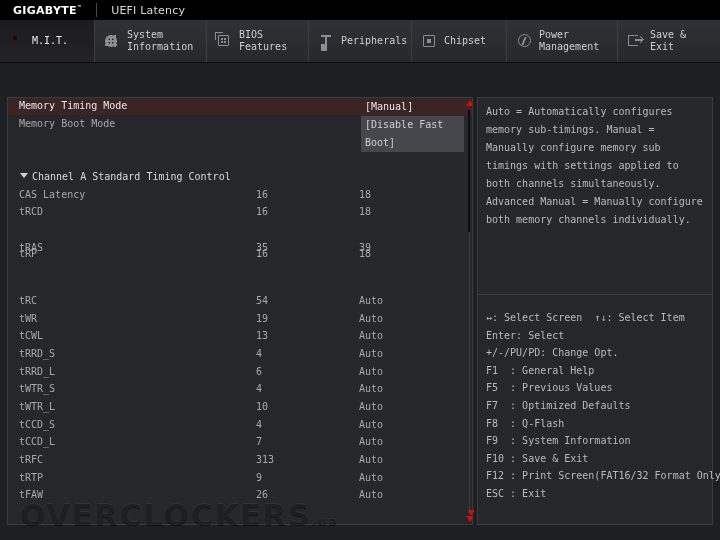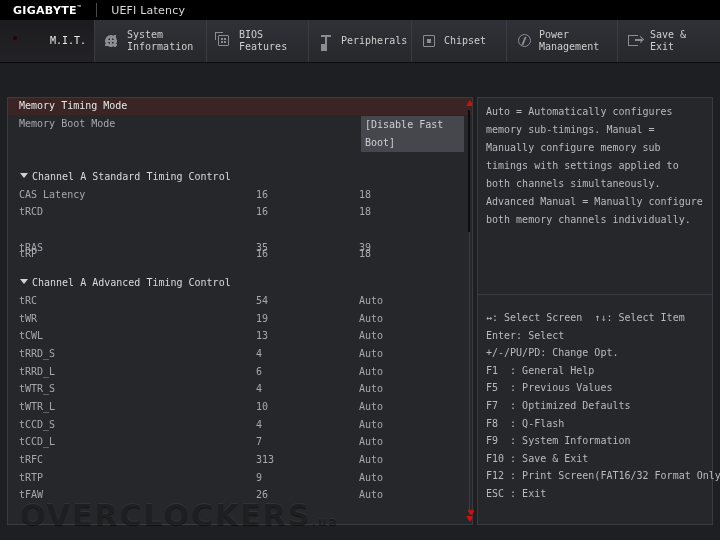--- a/index.html
+++ b/index.html
@@ -82,21 +82,21 @@
   .tab .tico {
     width: 18px;
     height: 18px;
     margin-right: 6px;
     flex: 0 0 18px;
     position: relative;
   }
   .tab .tlabel {
     white-space: pre-line;
   }
-  .tab-mit { width: 95px; justify-content: space-between; }
+  .tab-mit { width: 95px; }
   .tab-sysinfo { width: 112px; }
   .tab-bios { width: 102px; }
   .tab-periph { width: 103px; }
   .tab-chipset { width: 95px; }
   .tab-power { width: 111px; }
   .tab-save { width: 102px; border-right: none; }
 
   
   .ico-gauge {
     width: 15px; height: 15px;
@@ -492,20 +492,21 @@
 
   <div class="panel-left">
 
     <div class="srow" style="top:18px;">
       <span class="label">Memory Boot Mode</span>
     </div>
     <div class="srow highlight" style="top:0px;">
       <span class="label">Memory Timing Mode</span>
     </div>
 
+    <div class="vbox sel">[Manual]</div>
     <div class="vbox plain">[Disable Fast Boot]</div>
 
     <div class="section-head" style="top:71px;">
       <span class="caret"></span>
       <span class="stext">Channel A Standard Timing Control</span>
     </div>
 
     <div class="srow" style="top:89px;">
       <span class="label">CAS Latency</span>
       <span class="v1">16</span>
@@ -520,24 +521,20 @@
       <span class="label">tRP</span>
       <span class="v1">16</span>
       <span class="v2">18</span>
     </div>
     <div class="srow" style="top:142px;">
       <span class="label">tRAS</span>
       <span class="v1">35</span>
       <span class="v2">39</span>
     </div>
 
-    <div class="section-head" style="top:177px;">
-      <span class="caret"></span>
-      <span class="stext">Channel A Advanced Timing Control</span>
-    </div>
 
     <div class="srow" style="top:195px;">
       <span class="label">tRC</span>
       <span class="v1">54</span>
       <span class="v2">Auto</span>
     </div>
     <div class="srow" style="top:213px;">
       <span class="label">tWR</span>
       <span class="v1">19</span>
       <span class="v2">Auto</span>

